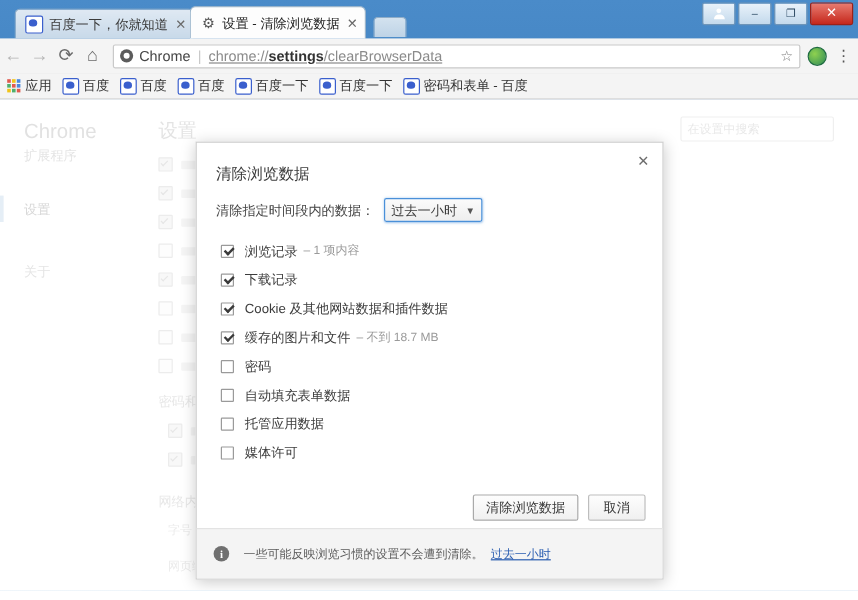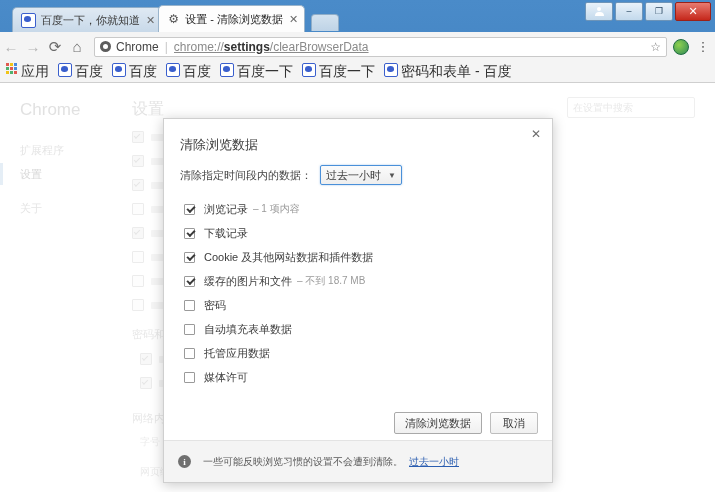--- a/index.html
+++ b/index.html
@@ -49,21 +49,21 @@
   .ob-sep{color:#c8c8c8;margin:0 6px;}
   .ob-url{color:#8a8a8a;font-size:12px;white-space:nowrap;overflow:hidden;text-decoration:underline;}
   .ob-url b{color:#333;font-weight:bold;}
   .ob-star{margin-left:auto;color:#7d7d7d;font-size:12px;padding-left:6px;}
   .ext-icon{width:14px;height:14px;border-radius:50%;background:radial-gradient(circle at 35% 35%,#8fd14f,#2e8b57);margin-right:6px;flex:0 0 auto;
             border:1px solid #1f6b41;}
   .menu-dots{width:16px;text-align:center;color:#555;font-size:13px;letter-spacing:0;line-height:9px;margin-right:4px;flex:0 0 auto;}
   
   .bookmarks{position:absolute;left:0;top:61px;width:715px;height:22px;background:#f4f4f4;border-bottom:1px solid #cfcfcf;
              display:flex;align-items:center;padding-left:6px;box-sizing:border-box;overflow:hidden;}
-  .bm{display:flex;margin-right:9px;font-size:14px;color:#333;white-space:nowrap;}
+  .bm{display:flex;align-items:center;margin-right:9px;font-size:11px;color:#333;white-space:nowrap;}
   .bm .bmico{width:12px;height:12px;margin-right:3px;flex:0 0 auto;}
   .apps-grid{display:grid;grid-template-columns:repeat(3,3px);grid-template-rows:repeat(3,3px);gap:1px;}
   .apps-grid i{display:block;width:3px;height:3px;background:#4a89dc;}
   .apps-grid i:nth-child(1){background:#e05a4f;}
   .apps-grid i:nth-child(2){background:#f0c419;}
   .apps-grid i:nth-child(3){background:#4a89dc;}
   .apps-grid i:nth-child(4){background:#4fb06d;}
   .apps-grid i:nth-child(5){background:#e05a4f;}
   .apps-grid i:nth-child(6){background:#4a89dc;}
   .apps-grid i:nth-child(7){background:#f0c419;}
@@ -214,24 +214,24 @@
     <div class="bm">
       <span class="bmico fav-baidu"></span>
       <span>密码和表单 - 百度</span>
     </div>
   </div>
 
   <div class="page">
 
     <div class="pg-sidebar">
       <div class="pg-brand">Chrome</div>
-      <div class="pg-navitem" style="top:60px">扩展程序</div>
+      <div class="pg-navitem" style="top:39px">扩展程序</div>
       <div class="pg-selbar" style="top:80px"></div>
       <div class="pg-navitem sel" style="top:84px">设置</div>
-      <div class="pg-navitem" style="top:118px">关于</div>
+      <div class="pg-navitem" style="top:136px">关于</div>
     </div>
 
     <div class="pg-main">
       <div class="pg-title">设置</div>
       <div class="pg-search">
         <span>在设置中搜索</span>
       </div>
 
       <div class="ghost-row" style="left:14px;top:48px">
           <span class="ghost-cb on"></span>

